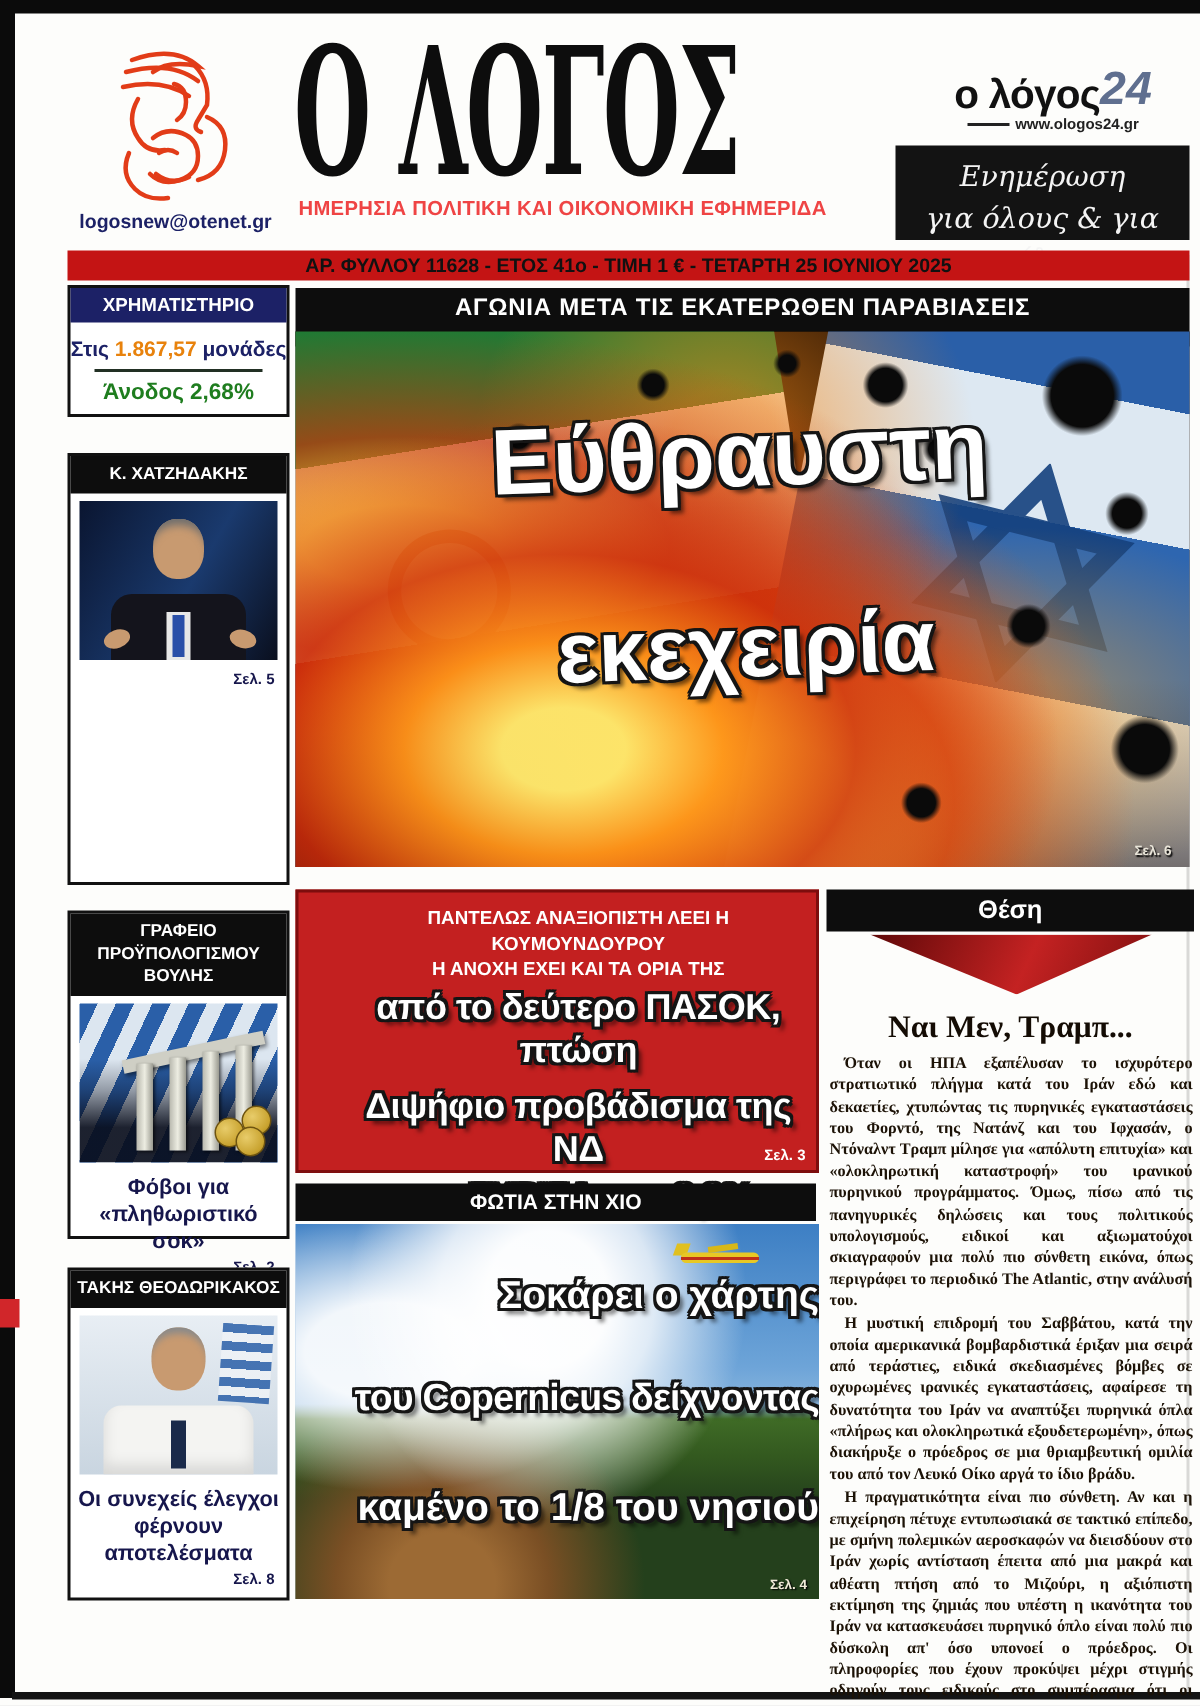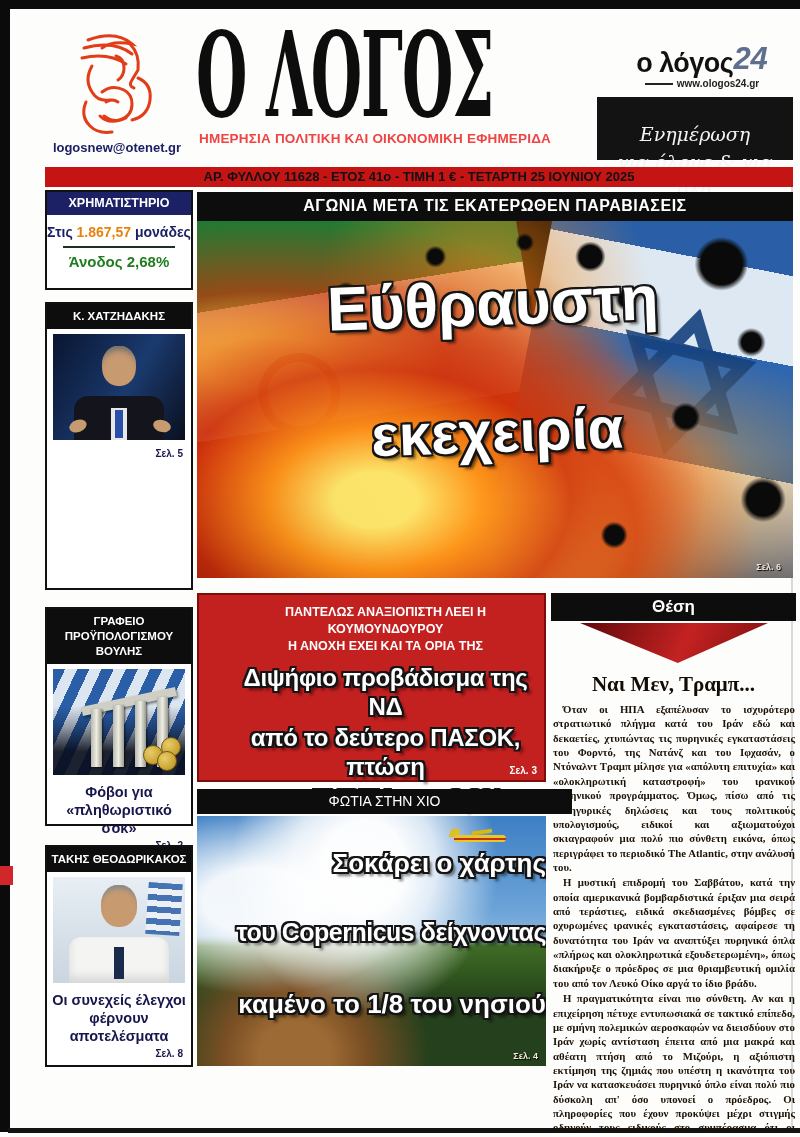--- a/index.html
+++ b/index.html
@@ -21,21 +21,21 @@
       color:#0d0d0d;transform:scaleX(.5);transform-origin:left top;letter-spacing:-2px;}
   .mast-sub{position:absolute;left:199px;top:131px;width:350px;white-space:nowrap;
       font-weight:bold;font-size:13.5px;color:#ef4444;letter-spacing:.2px;}
   .site-logo{position:absolute;left:612px;top:44px;width:180px;text-align:center;color:#111;}
   .site-name{font-weight:bold;font-size:27px;letter-spacing:-.5px;}
   .site-24{font-weight:bold;font-style:italic;font-size:31px;color:#5f6f8f;position:relative;top:-3px;}
   .site-url-row{margin-top:-2px;font-size:10px;font-weight:bold;color:#222;}
   .site-url-row .dash{display:inline-block;width:28px;height:2px;background:#222;vertical-align:middle;margin-right:4px;}
   .tagline{position:absolute;left:597px;top:97px;width:196px;height:63px;background:#131313;
       color:#f4f4f4;text-align:center;font-family:"DejaVu Serif",serif;font-style:italic;
-      font-size:19px;line-height:1.45;padding-top:24px;box-sizing:border-box;}
+      font-size:19px;line-height:1.45;padding-top:8px;box-sizing:border-box;}
   .issue-bar{position:absolute;left:45px;top:167px;width:748px;height:20px;background:#c41414;
       color:#111;font-weight:bold;font-size:13px;text-align:center;line-height:20px;}
 
   
   .kicker-bar{position:absolute;left:197px;top:192px;width:596px;height:39px;background:#0d0d0d;
       color:#fff;font-weight:bold;font-size:16px;text-align:center;line-height:27px;letter-spacing:.5px;}
   .hero{position:absolute;left:197px;top:221px;width:596px;height:357px;background:#180a02;overflow:hidden;}
   .flag-iran{position:absolute;left:-6%;top:-14%;width:64%;height:128%;transform:rotate(-9deg);
       background:linear-gradient(to bottom,#1f7a34 0%,#1f7a34 26%,#ece8da 26%,#ece8da 54%,#bf2a1e 54%,#8c1410 100%);}
   .iran-emblem{position:absolute;left:26%;top:38%;width:64px;height:64px;border:9px solid rgba(190,30,12,.85);
@@ -84,22 +84,22 @@
   .op-arrow{position:absolute;left:580px;top:623px;width:188px;height:40px;
       background:linear-gradient(115deg,#5e0808,#c42222 55%,#7e0f0f);
       clip-path:polygon(0 0,100% 0,52% 100%);}
   .op-title{position:absolute;left:551px;top:672px;width:245px;text-align:center;
       font-family:"Liberation Serif",serif;font-weight:bold;font-size:21px;color:#140c04;}
   .op-body{position:absolute;left:553px;top:702px;width:242px;font-family:"Liberation Serif",serif;
       font-weight:bold;font-size:10.8px;line-height:1.33;color:#1c1206;text-align:justify;}
   .op-body p{margin:0 0 1px 0;text-indent:10px;}
 
   
-  .chios-bar{position:absolute;left:197px;top:789px;width:375px;height:25px;background:#0d0d0d;
-      color:#fff;font-weight:normal;font-size:14px;text-align:center;line-height:25px;}
+  .chios-bar{position:absolute;left:197px;top:789px;width:347px;height:25px;background:#0d0d0d;
+      color:#fff;font-weight:bold;font-size:14px;text-align:center;line-height:25px;}
   .chios{position:absolute;left:197px;top:816px;width:349px;height:250px;overflow:hidden;background:
       radial-gradient(ellipse at 48% 20%,rgba(255,255,255,.98) 0 16%,rgba(255,255,255,.8) 28%,rgba(255,255,255,0) 52%),
       radial-gradient(ellipse at 18% 34%,rgba(255,255,255,.92) 0 14%,rgba(255,255,255,0) 40%),
       radial-gradient(ellipse at 28% 96%,#9c6a34 0 10%,#7a4f24 20%,rgba(0,0,0,0) 38%),
       linear-gradient(to top,#24401c 0 26%,#33591f 38%,#3f6b26 48%,rgba(0,0,0,0) 52%),
       linear-gradient(to bottom,#3d7fc4 0%,#6da4d8 38%,#a8c8e4 60%,#c8d8e8 100%);}
   .plane{position:absolute;right:34px;top:12px;width:64px;height:18px;}
   .plane .body{position:absolute;left:6px;top:7px;width:52px;height:7px;background:#e8c825;border-radius:4px;}
   .plane .stripe{position:absolute;left:6px;top:10px;width:52px;height:2px;background:#c03018;}
   .plane .wing{position:absolute;left:24px;top:2px;width:20px;height:4px;background:#d8b818;transform:rotate(-8deg);}
@@ -108,21 +108,21 @@
   .ch-l{font-size:26px;line-height:1.0;}
   .ch-l2{font-size:25px;margin-top:42px;letter-spacing:-.5px;}
   .ch-l3{font-size:26px;margin-top:42px;}
   .chios-page{position:absolute;right:8px;bottom:5px;font-size:9px;font-weight:bold;color:#f0ead8;
       text-shadow:1px 1px 1px #000;}
 
   
   .sb-box{position:absolute;left:45px;width:148px;background:#fff;border:2px solid #111;box-sizing:border-box;}
   .sb-head{background:#0d0d0d;color:#fff;font-weight:bold;font-size:11.5px;text-align:center;
       padding:5px 2px;line-height:1.3;}
-  .stocks{top:190px;height:100px;}
+  .stocks{top:190px;height:88px;}
   .stocks-head{background:#1c2166;color:#fff;font-weight:bold;font-size:12.5px;text-align:center;
       height:23px;line-height:23px;}
   .stocks-line1{margin-top:9px;text-align:center;color:#1c2166;font-weight:bold;font-size:14px;}
   .stocks-line1 .val{color:#e8820c;}
   .stocks-sep{width:78%;margin:6px auto 5px auto;border-top:2px solid #223024;}
   .stocks-line2{text-align:center;color:#1f7d1f;font-weight:bold;font-size:15px;}
   .story1{top:302px;height:288px;}
   .story2{top:607px;height:219px;}
   .story3{top:845px;height:222px;}
   .sb-photo{position:relative;width:132px;height:106px;margin:5px auto 6px auto;overflow:hidden;}
@@ -269,22 +269,22 @@
     <div class="hero-headline">
       <div class="outline hero-l1">Εύθραυστη</div>
       <div class="outline hero-l2">εκεχειρία</div>
     </div>
     <div class="hero-page">Σελ. 6</div>
   </div>
 
   <div class="poll">
     <div class="poll-k">ΠΑΝΤΕΛΩΣ ΑΝΑΞΙΟΠΙΣΤΗ ΛΕΕΙ Η ΚΟΥΜΟΥΝΔΟΥΡΟΥ</div>
     <div class="poll-k2">Η ΑΝΟΧΗ ΕΧΕΙ ΚΑΙ ΤΑ ΟΡΙΑ ΤΗΣ</div>
+    <div class="poll-h outline" style="margin-top:2px;">από το δεύτερο ΠΑΣΟΚ, πτώση</div>
     <div class="poll-h outline">Διψήφιο προβάδισμα της ΝΔ</div>
-    <div class="poll-h outline" style="margin-top:2px;">από το δεύτερο ΠΑΣΟΚ, πτώση</div>
     <div class="poll-h outline" style="margin-top:2px;">του ΣΥΡΙΖΑ στο 2,9%</div>
     <div class="poll-page">Σελ. 3</div>
   </div>
 
   <div class="op-head">Θέση</div>
   <div class="op-arrow"></div>
   <div class="op-title">Ναι Μεν, Τραμπ...</div>
   <div class="op-body">
     <p>Όταν οι ΗΠΑ εξαπέλυσαν το ισχυρότερο στρατιωτικό πλήγμα κατά του Ιράν εδώ και δεκαετίες, χτυπώντας τις πυρηνικές εγκαταστάσεις του Φορντό, της Νατάνζ και του Ιφχασάν, ο Ντόναλντ Τραμπ μίλησε για «απόλυτη επιτυχία» και «ολοκληρωτική καταστροφή» του ιρανικού πυρηνικού προγράμματος. Όμως, πίσω από τις πανηγυρικές δηλώσεις και τους πολιτικούς υπολογισμούς, ειδικοί και αξιωματούχοι σκιαγραφούν μια πολύ πιο σύνθετη εικόνα, όπως περιγράφει το περιοδικό The Atlantic, στην ανάλυσή του.</p>
     <p>Η μυστική επιδρομή του Σαββάτου, κατά την οποία αμερικανικά βομβαρδιστικά έριξαν μια σειρά από τεράστιες, ειδικά σκεδιασμένες βόμβες σε οχυρωμένες ιρανικές εγκαταστάσεις, αφαίρεσε τη δυνατότητα του Ιράν να αναπτύξει πυρηνικά όπλα «πλήρως και ολοκληρωτικά εξουδετερωμένη», όπως διακήρυξε ο πρόεδρος σε μια θριαμβευτική ομιλία του από τον Λευκό Οίκο αργά το ίδιο βράδυ.</p>

